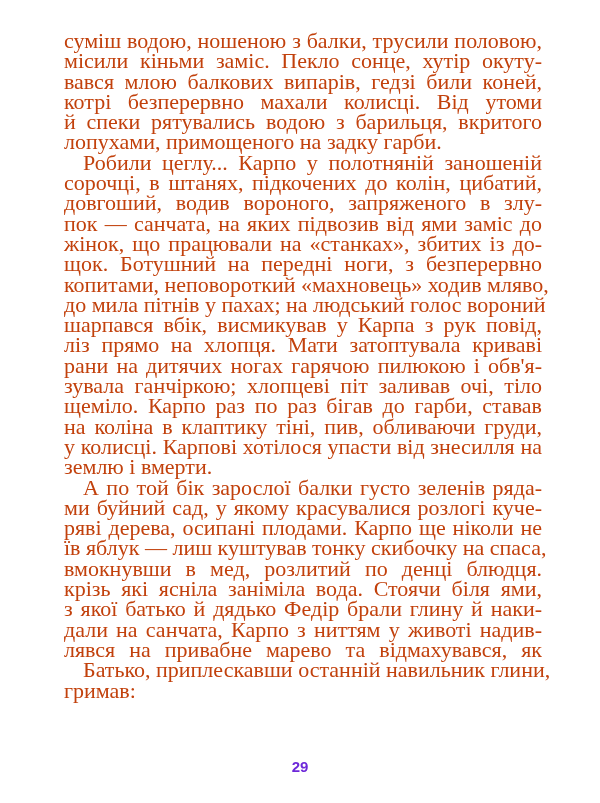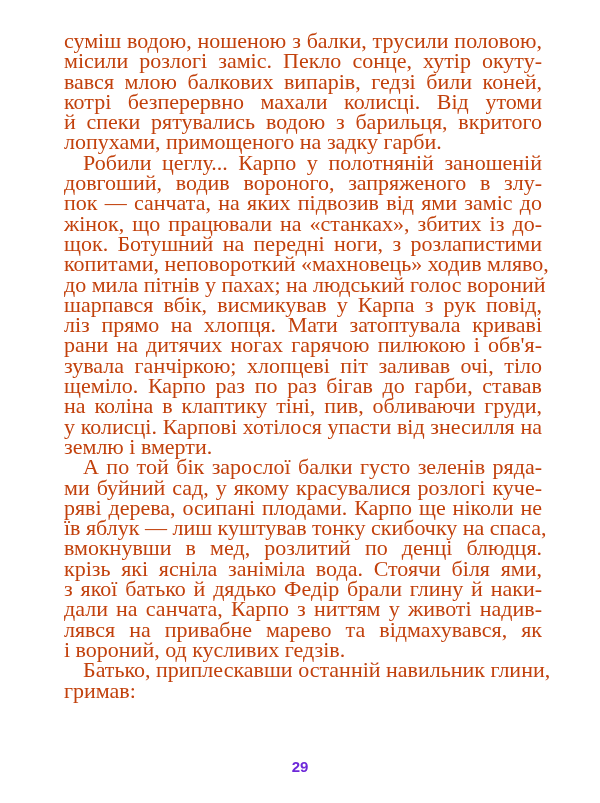--- a/index.html
+++ b/index.html
@@ -22,32 +22,33 @@
     font-family: "Liberation Sans", "DejaVu Sans", sans-serif;
     font-weight: bold; font-size: 15px; color: #6d28d9;
   }
 </style>
 </head>
 <body>
 
 <div class="page">
   <div>
     <span class="line">суміш водою, ношеною з балки, трусили половою,</span>
-    <span class="line">місили розлогі заміс. Пекло сонце, хутір окуту-</span>
+    <span class="line">місили кіньми заміс. Пекло сонце, хутір окуту-</span>
     <span class="line">вався млою балкових випарів, гедзі били коней,</span>
     <span class="line">котрі безперервно махали колисці. Від утоми</span>
     <span class="line">й спеки рятувались водою з барильця, вкритого</span>
     <span class="line last">лопухами, примощеного на задку гарби.</span>
   </div>
   <div>
     <span class="line indent">Робили цеглу... Карпо у полотняній заношеній</span>
+    <span class="line">сорочці, в штанях, підкочених до колін, цибатий,</span>
     <span class="line">довгоший, водив вороного, запряженого в злу-</span>
     <span class="line">пок — санчата, на яких підвозив від ями заміс до</span>
     <span class="line">жінок, що працювали на «станках», збитих із до-</span>
-    <span class="line">щок. Ботушний на передні ноги, з розлапистими</span>
+    <span class="line">щок. Ботушний на передні ноги, з безперервно</span>
     <span class="line">копитами, неповороткий «махновець» ходив мляво,</span>
     <span class="line">до мила пітнів у пахах; на людський голос вороний</span>
     <span class="line">шарпався вбік, висмикував у Карпа з рук повід,</span>
     <span class="line">ліз прямо на хлопця. Мати затоптувала криваві</span>
     <span class="line">рани на дитячих ногах гарячою пилюкою і обв'я-</span>
     <span class="line">зувала ганчіркою; хлопцеві піт заливав очі, тіло</span>
     <span class="line">щеміло. Карпо раз по раз бігав до гарби, ставав</span>
     <span class="line">на коліна в клаптику тіні, пив, обливаючи груди,</span>
     <span class="line">у колисці. Карпові хотілося упасти від знесилля на</span>
     <span class="line last">землю і вмерти.</span>
@@ -55,21 +56,20 @@
   <div>
     <span class="line indent">А по той бік зарослої балки густо зеленів ряда-</span>
     <span class="line">ми буйний сад, у якому красувалися розлогі куче-</span>
     <span class="line">ряві дерева, осипані плодами. Карпо ще ніколи не</span>
     <span class="line">їв яблук — лиш куштував тонку скибочку на спаса,</span>
     <span class="line">вмокнувши в мед, розлитий по денці блюдця.</span>
     <span class="line">крізь які ясніла заніміла вода. Стоячи біля ями,</span>
     <span class="line">з якої батько й дядько Федір брали глину й наки-</span>
     <span class="line">дали на санчата, Карпо з ниттям у животі надив-</span>
     <span class="line">лявся на привабне марево та відмахувався, як</span>
-    <span class="line last">і вороний, од кусливих гедзів.</span>
   </div>
   <div>
     <span class="line indent">Батько, приплескавши останній навильник глини,</span>
     <span class="line last">гримав:</span>
   </div>
 </div>
 
 <div class="folio">29</div>
 
 </body></html>

